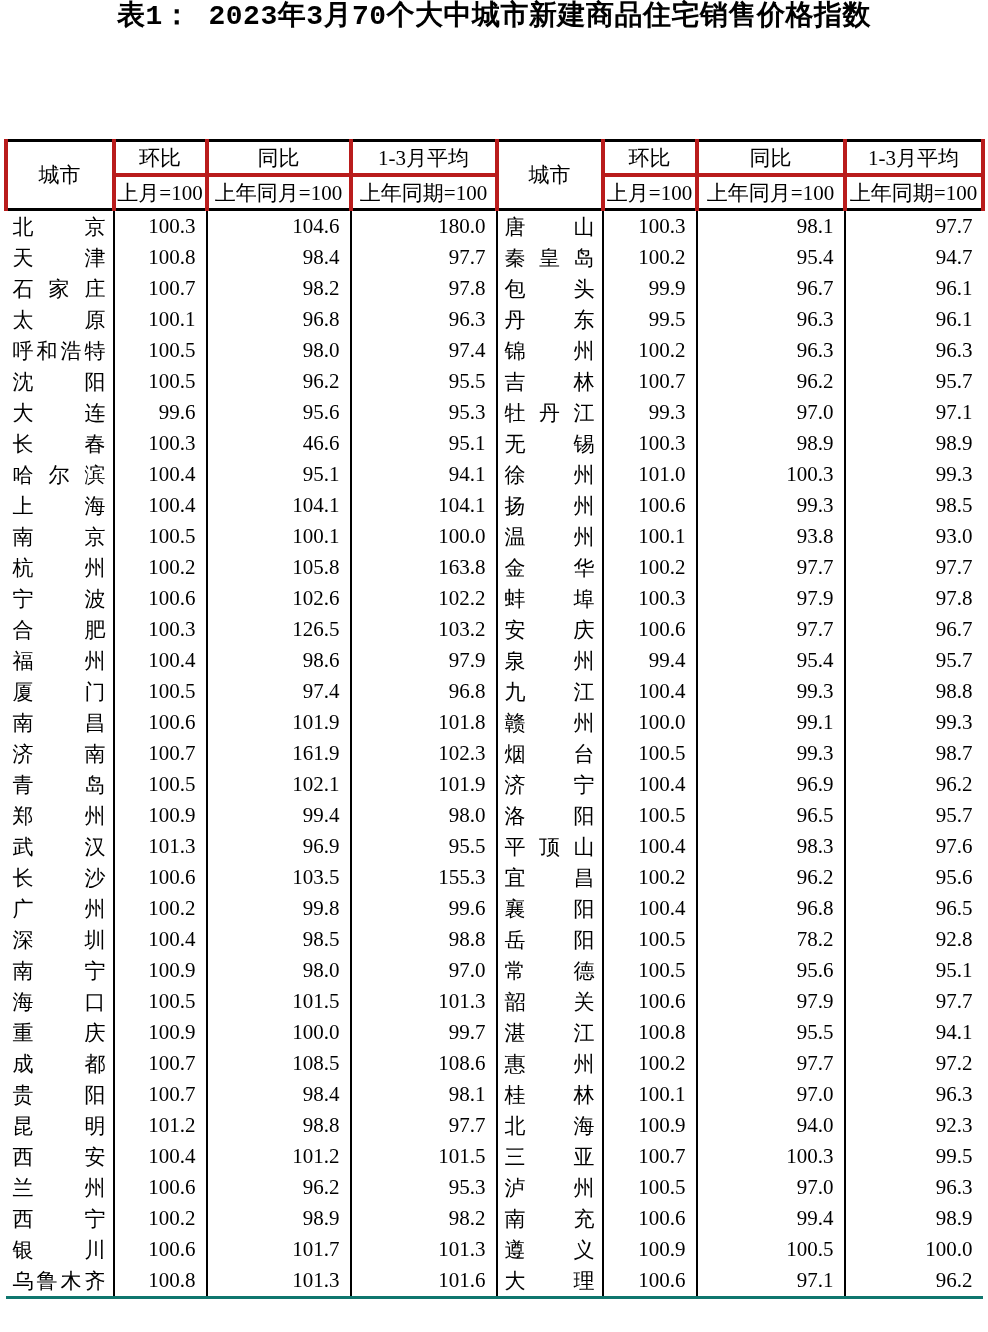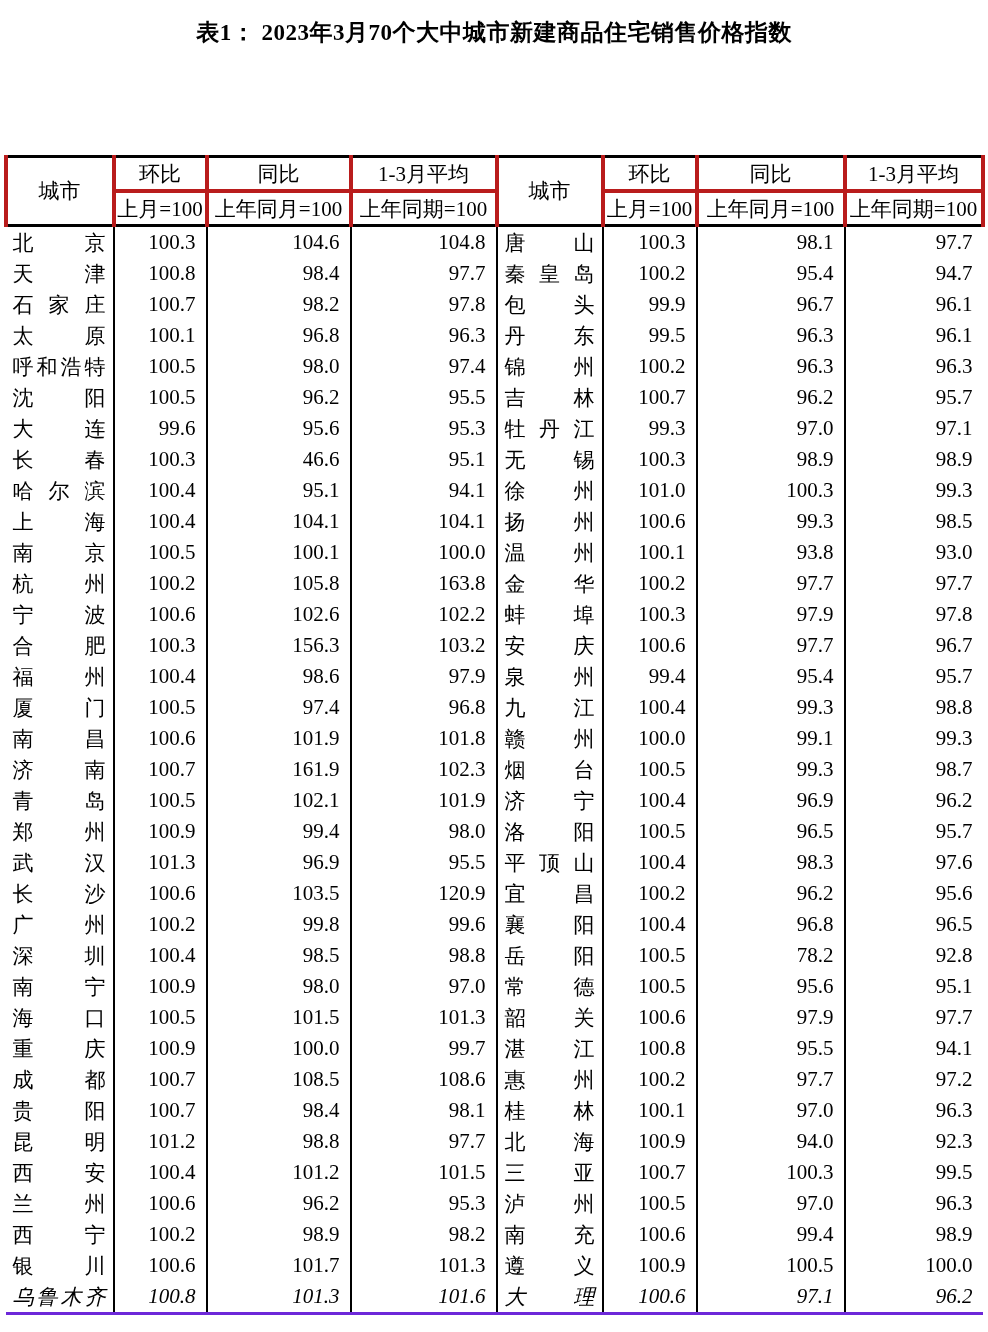--- a/index.html
+++ b/index.html
@@ -7,26 +7,26 @@
     padding: 0;
     background: #ffffff;
   }
   body {
     width: 988px;
     height: 1332px;
     font-family: "Liberation Serif", "DejaVu Serif", serif;
     color: #000;
   }
   .page-title {
-    padding-top: 16px;
     text-align: center;
-    font-size: 23px;
+    font-size: 28px;
     font-weight: bold;
     line-height: 33px;
     letter-spacing: 0.5px;
+    font-family: Liberation Mono, monospace;
   }
   table.price-table {
     border-collapse: collapse;
     table-layout: fixed;
     margin: 106px auto 4px auto;
     width: 977px;
     font-size: 21px;
   }
   .price-table th, .price-table td {
     height: 31px;
@@ -48,22 +48,21 @@
     border-bottom: 3px solid #000;
   }
   
   .price-table tbody td {
     border: none;
   }
   .price-table tbody td:not(:last-child) {
     border-right: 2px solid #000;
   }
   .price-table tbody tr:last-child td {
-    border-bottom: 3px solid #6d28d9;
-    font-style: italic;
+    border-bottom: 3px solid #0f766e;
   }
   .price-table tbody td.city {
     text-align: justify;
     text-align-last: justify;
     padding: 0 7px;
   }
   .price-table tbody td.num {
     text-align: right;
     padding-right: 10px;
   }
@@ -102,21 +101,21 @@
       <th>上月=100</th>
       <th>上年同月=100</th>
       <th>上年同期=100</th>
     </tr>
   </thead>
   <tbody>
       <tr>
         <td class="city">北京</td>
         <td class="num">100.3</td>
         <td class="num">104.6</td>
-        <td class="num">104.8</td>
+        <td class="num">180.0</td>
         <td class="city">唐山</td>
         <td class="num">100.3</td>
         <td class="num">98.1</td>
         <td class="num">97.7</td>
       </tr>
       <tr>
         <td class="city">天津</td>
         <td class="num">100.8</td>
         <td class="num">98.4</td>
         <td class="num">97.7</td>
@@ -231,21 +230,21 @@
         <td class="num">102.6</td>
         <td class="num">102.2</td>
         <td class="city">蚌埠</td>
         <td class="num">100.3</td>
         <td class="num">97.9</td>
         <td class="num">97.8</td>
       </tr>
       <tr>
         <td class="city">合肥</td>
         <td class="num">100.3</td>
-        <td class="num">156.3</td>
+        <td class="num">126.5</td>
         <td class="num">103.2</td>
         <td class="city">安庆</td>
         <td class="num">100.6</td>
         <td class="num">97.7</td>
         <td class="num">96.7</td>
       </tr>
       <tr>
         <td class="city">福州</td>
         <td class="num">100.4</td>
         <td class="num">98.6</td>
@@ -312,21 +311,21 @@
         <td class="num">95.5</td>
         <td class="city">平顶山</td>
         <td class="num">100.4</td>
         <td class="num">98.3</td>
         <td class="num">97.6</td>
       </tr>
       <tr>
         <td class="city">长沙</td>
         <td class="num">100.6</td>
         <td class="num">103.5</td>
-        <td class="num">120.9</td>
+        <td class="num">155.3</td>
         <td class="city">宜昌</td>
         <td class="num">100.2</td>
         <td class="num">96.2</td>
         <td class="num">95.6</td>
       </tr>
       <tr>
         <td class="city">广州</td>
         <td class="num">100.2</td>
         <td class="num">99.8</td>
         <td class="num">99.6</td>

